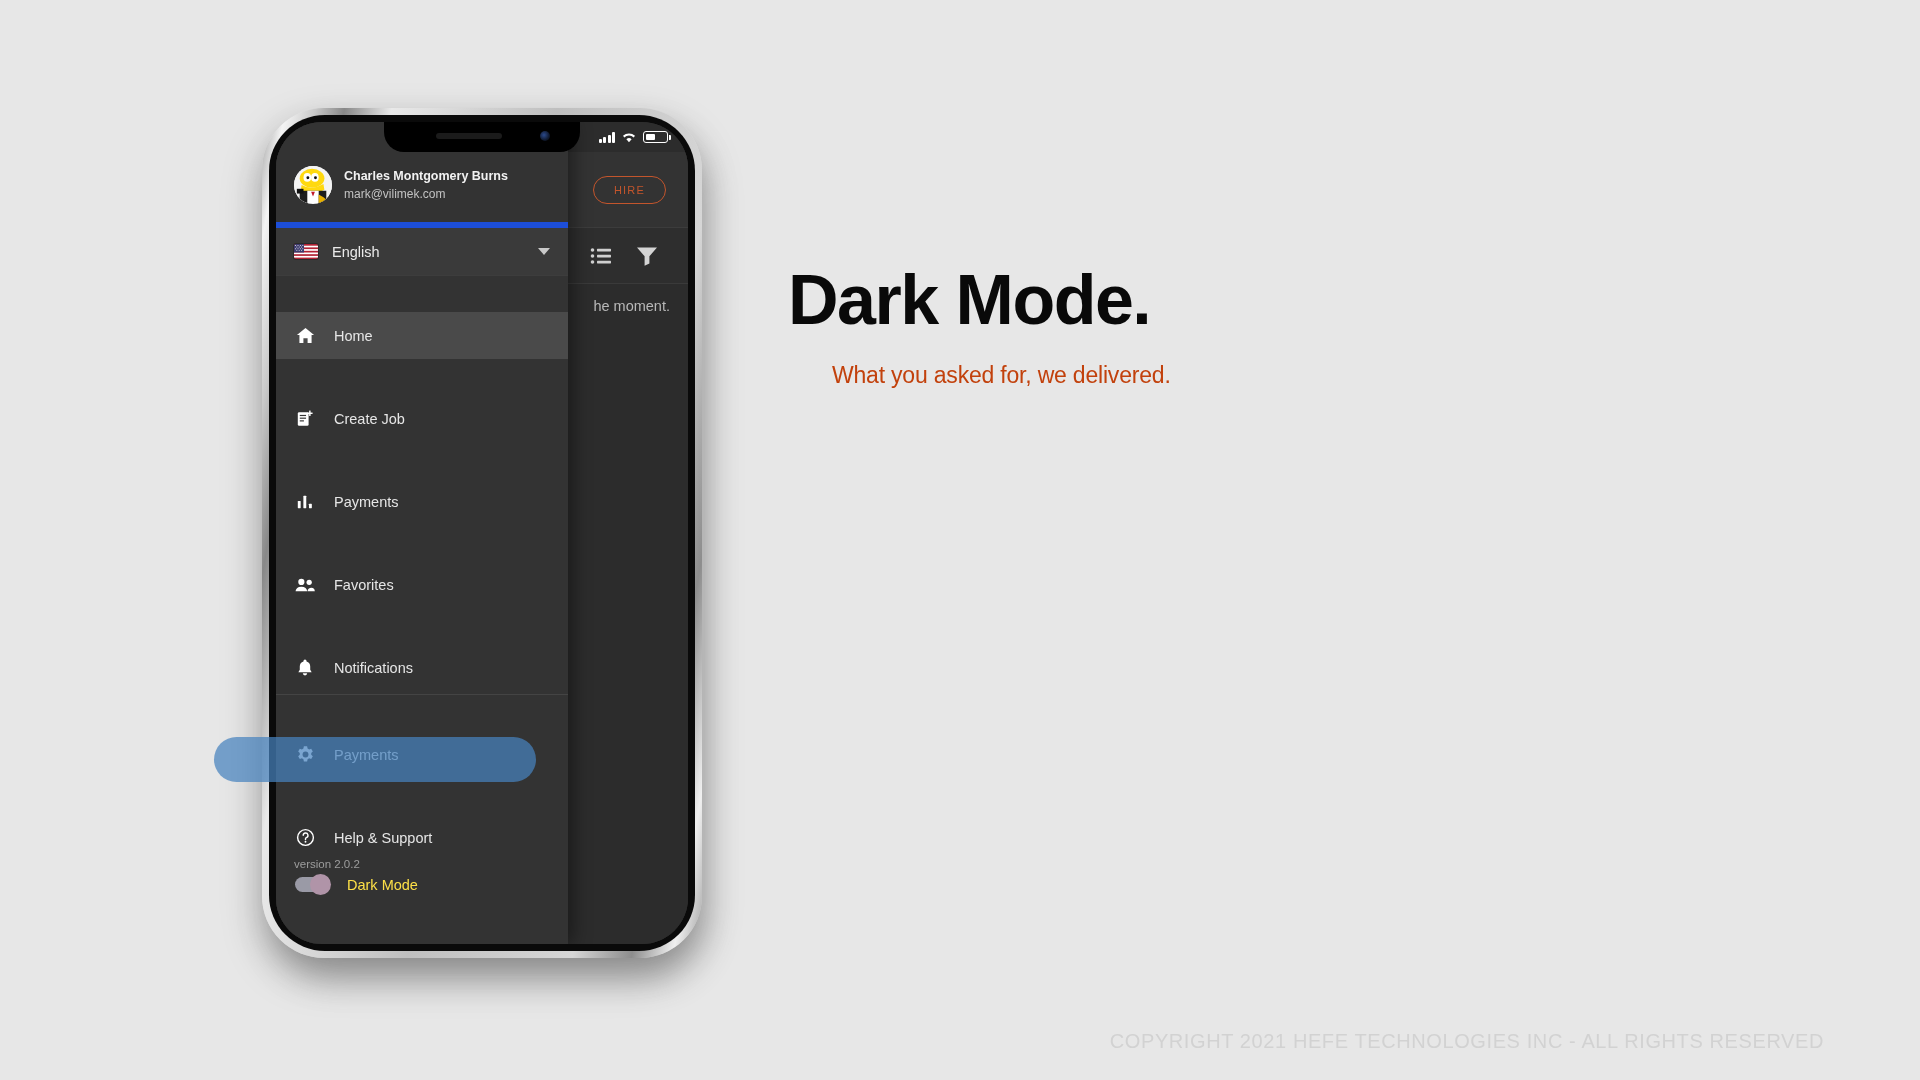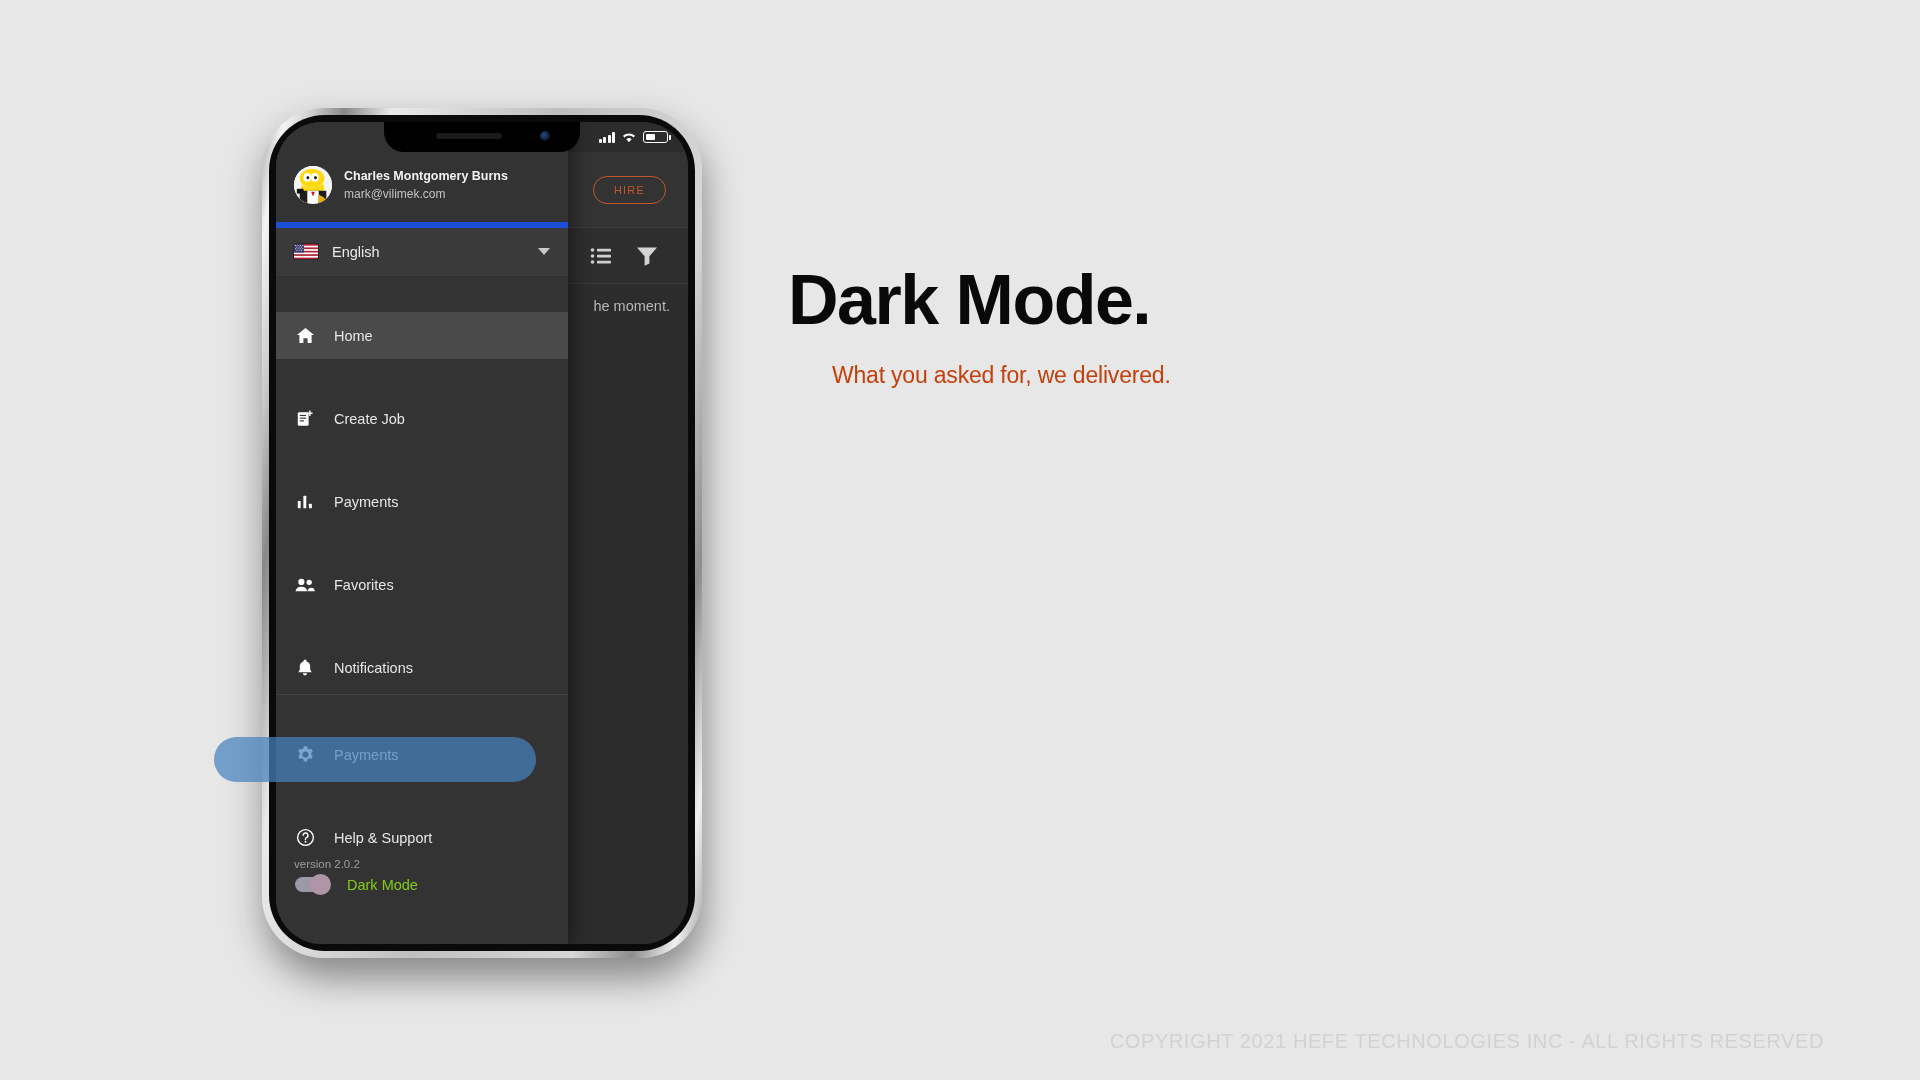--- a/index.html
+++ b/index.html
@@ -323,21 +323,21 @@
     margin-left: 1px;
   }
   .toggle-knob {
     position: absolute;
     right: -2px; top: -3px;
     width: 21px; height: 21px;
     border-radius: 50%;
     background: #b094a8;
   }
   .darkmode-label {
-    color: #84cc16;
+    color: #fde047;
     font-size: 14.5px;
   }
 
   .highlight-pill {
     position: absolute;
     left: -48px;
     top: 629px;
     width: 322px;
     height: 45px;
     border-radius: 23px;

